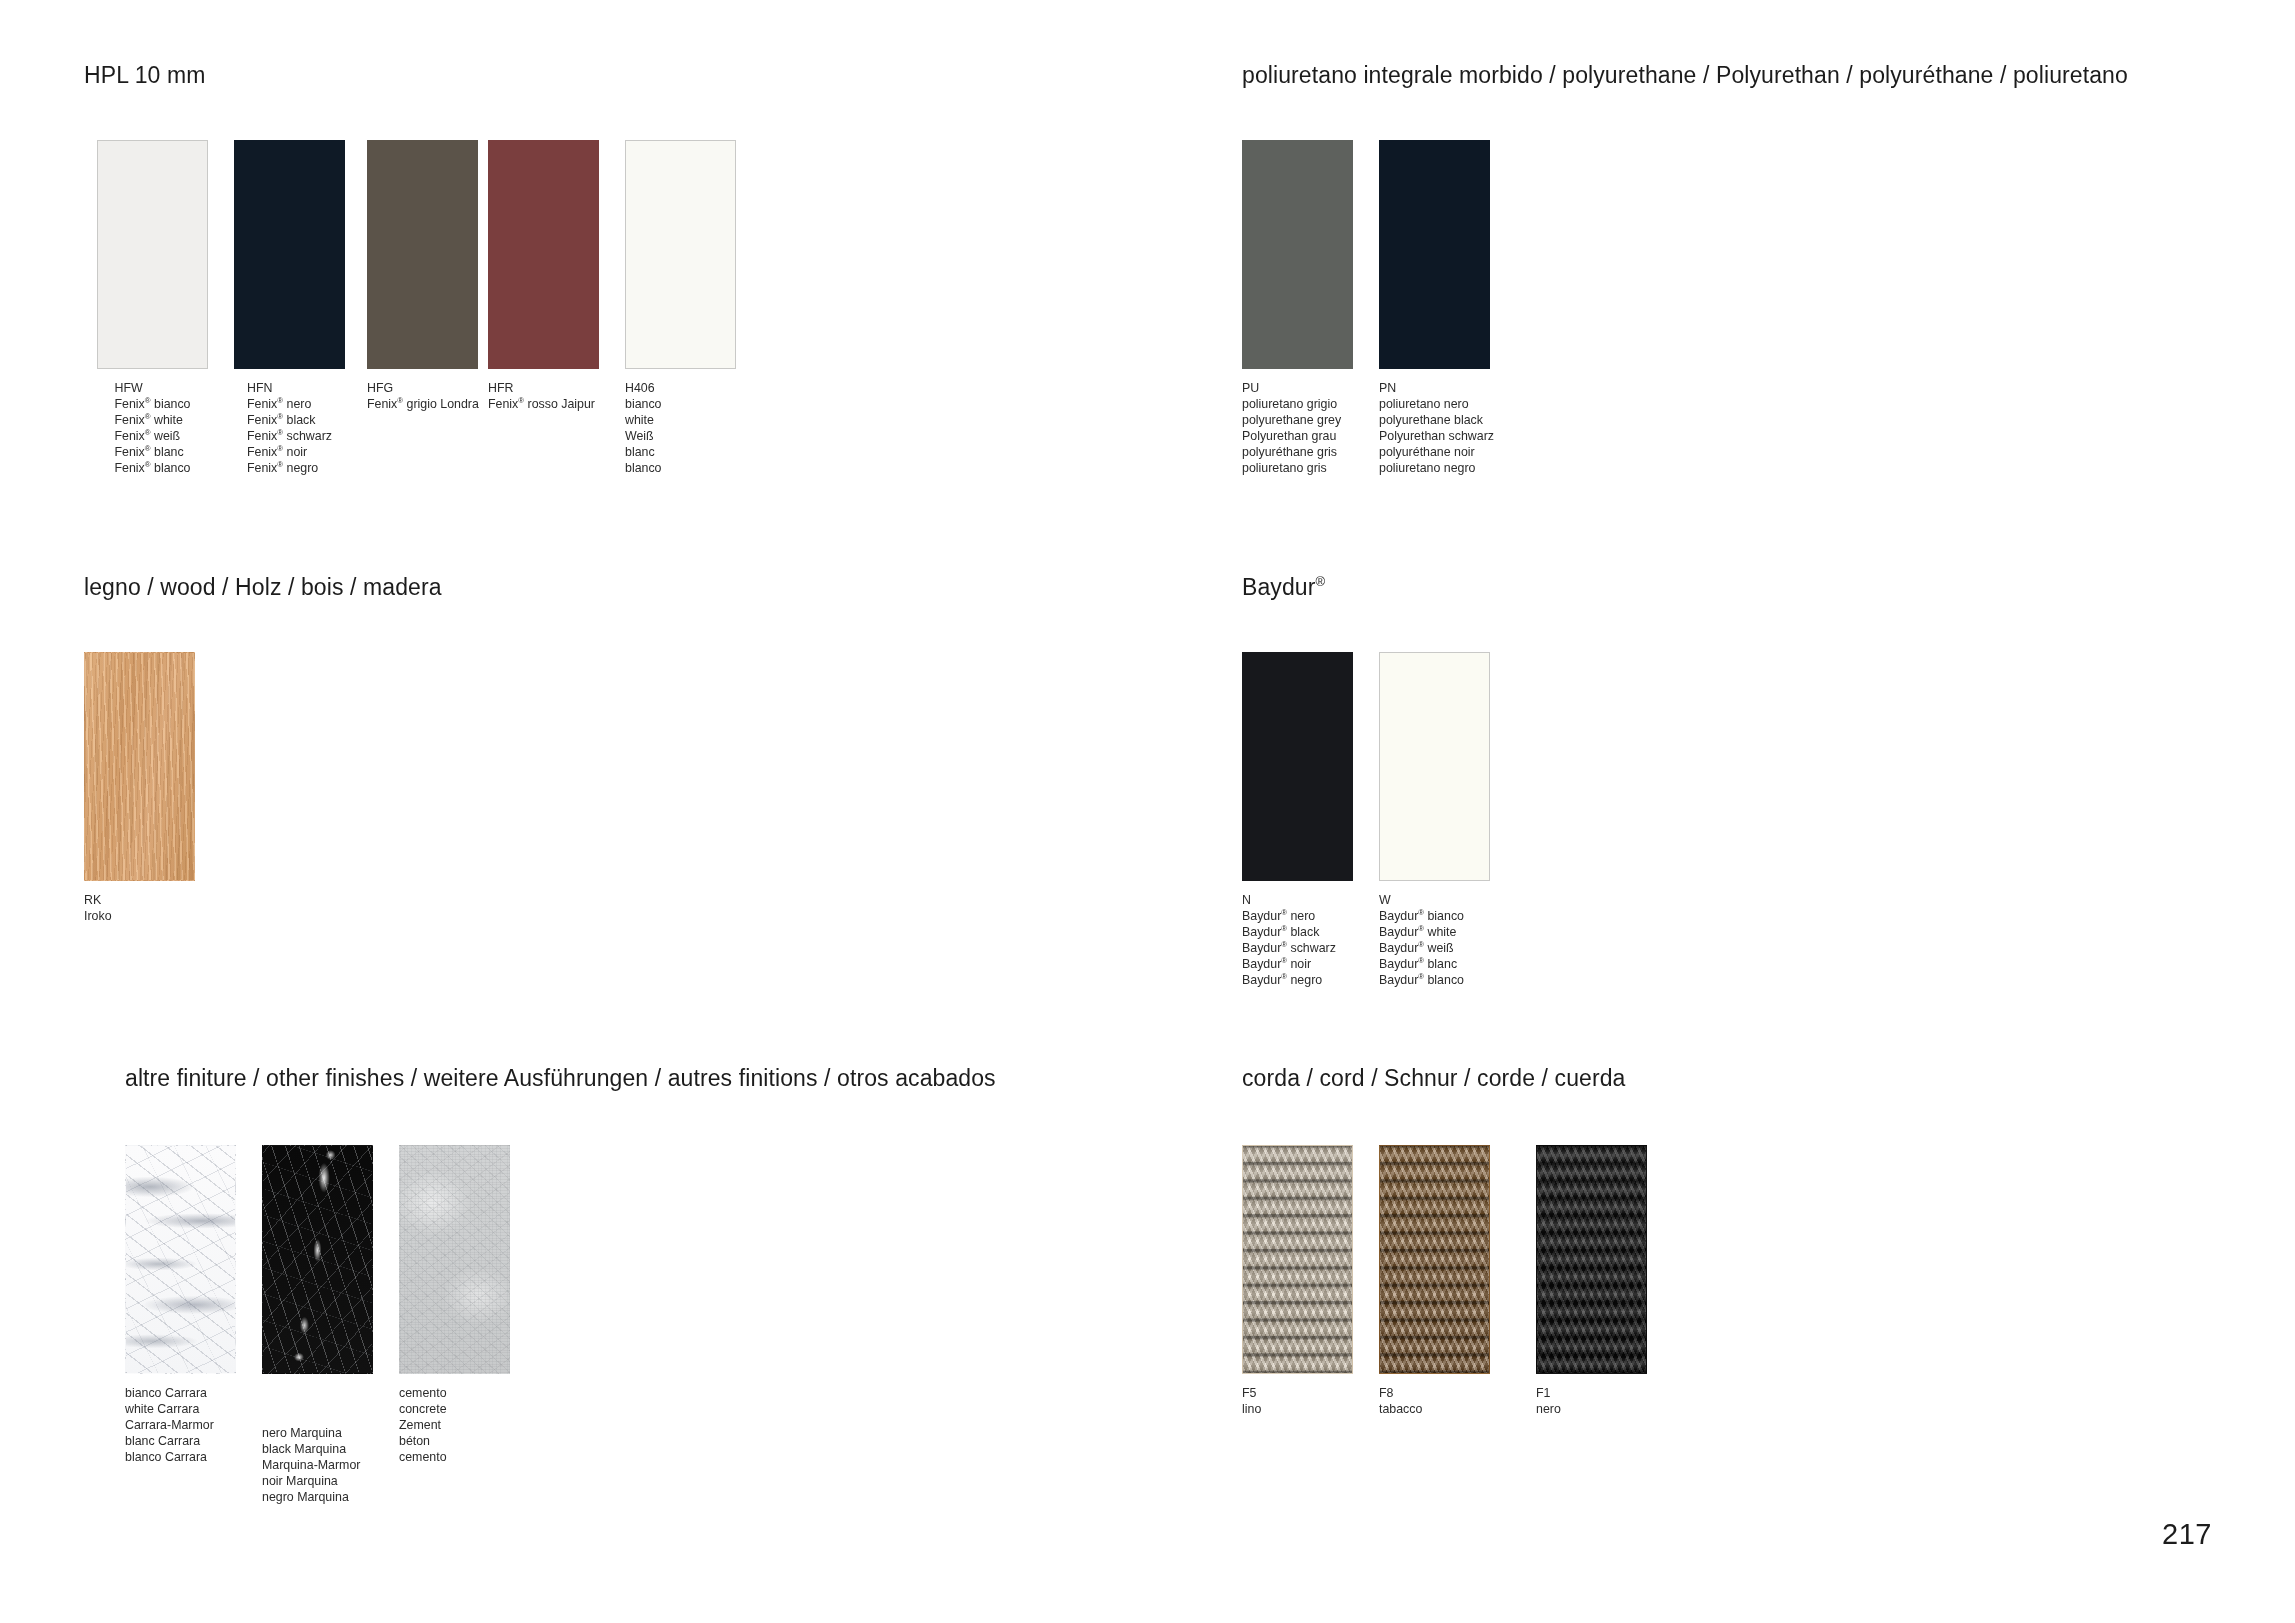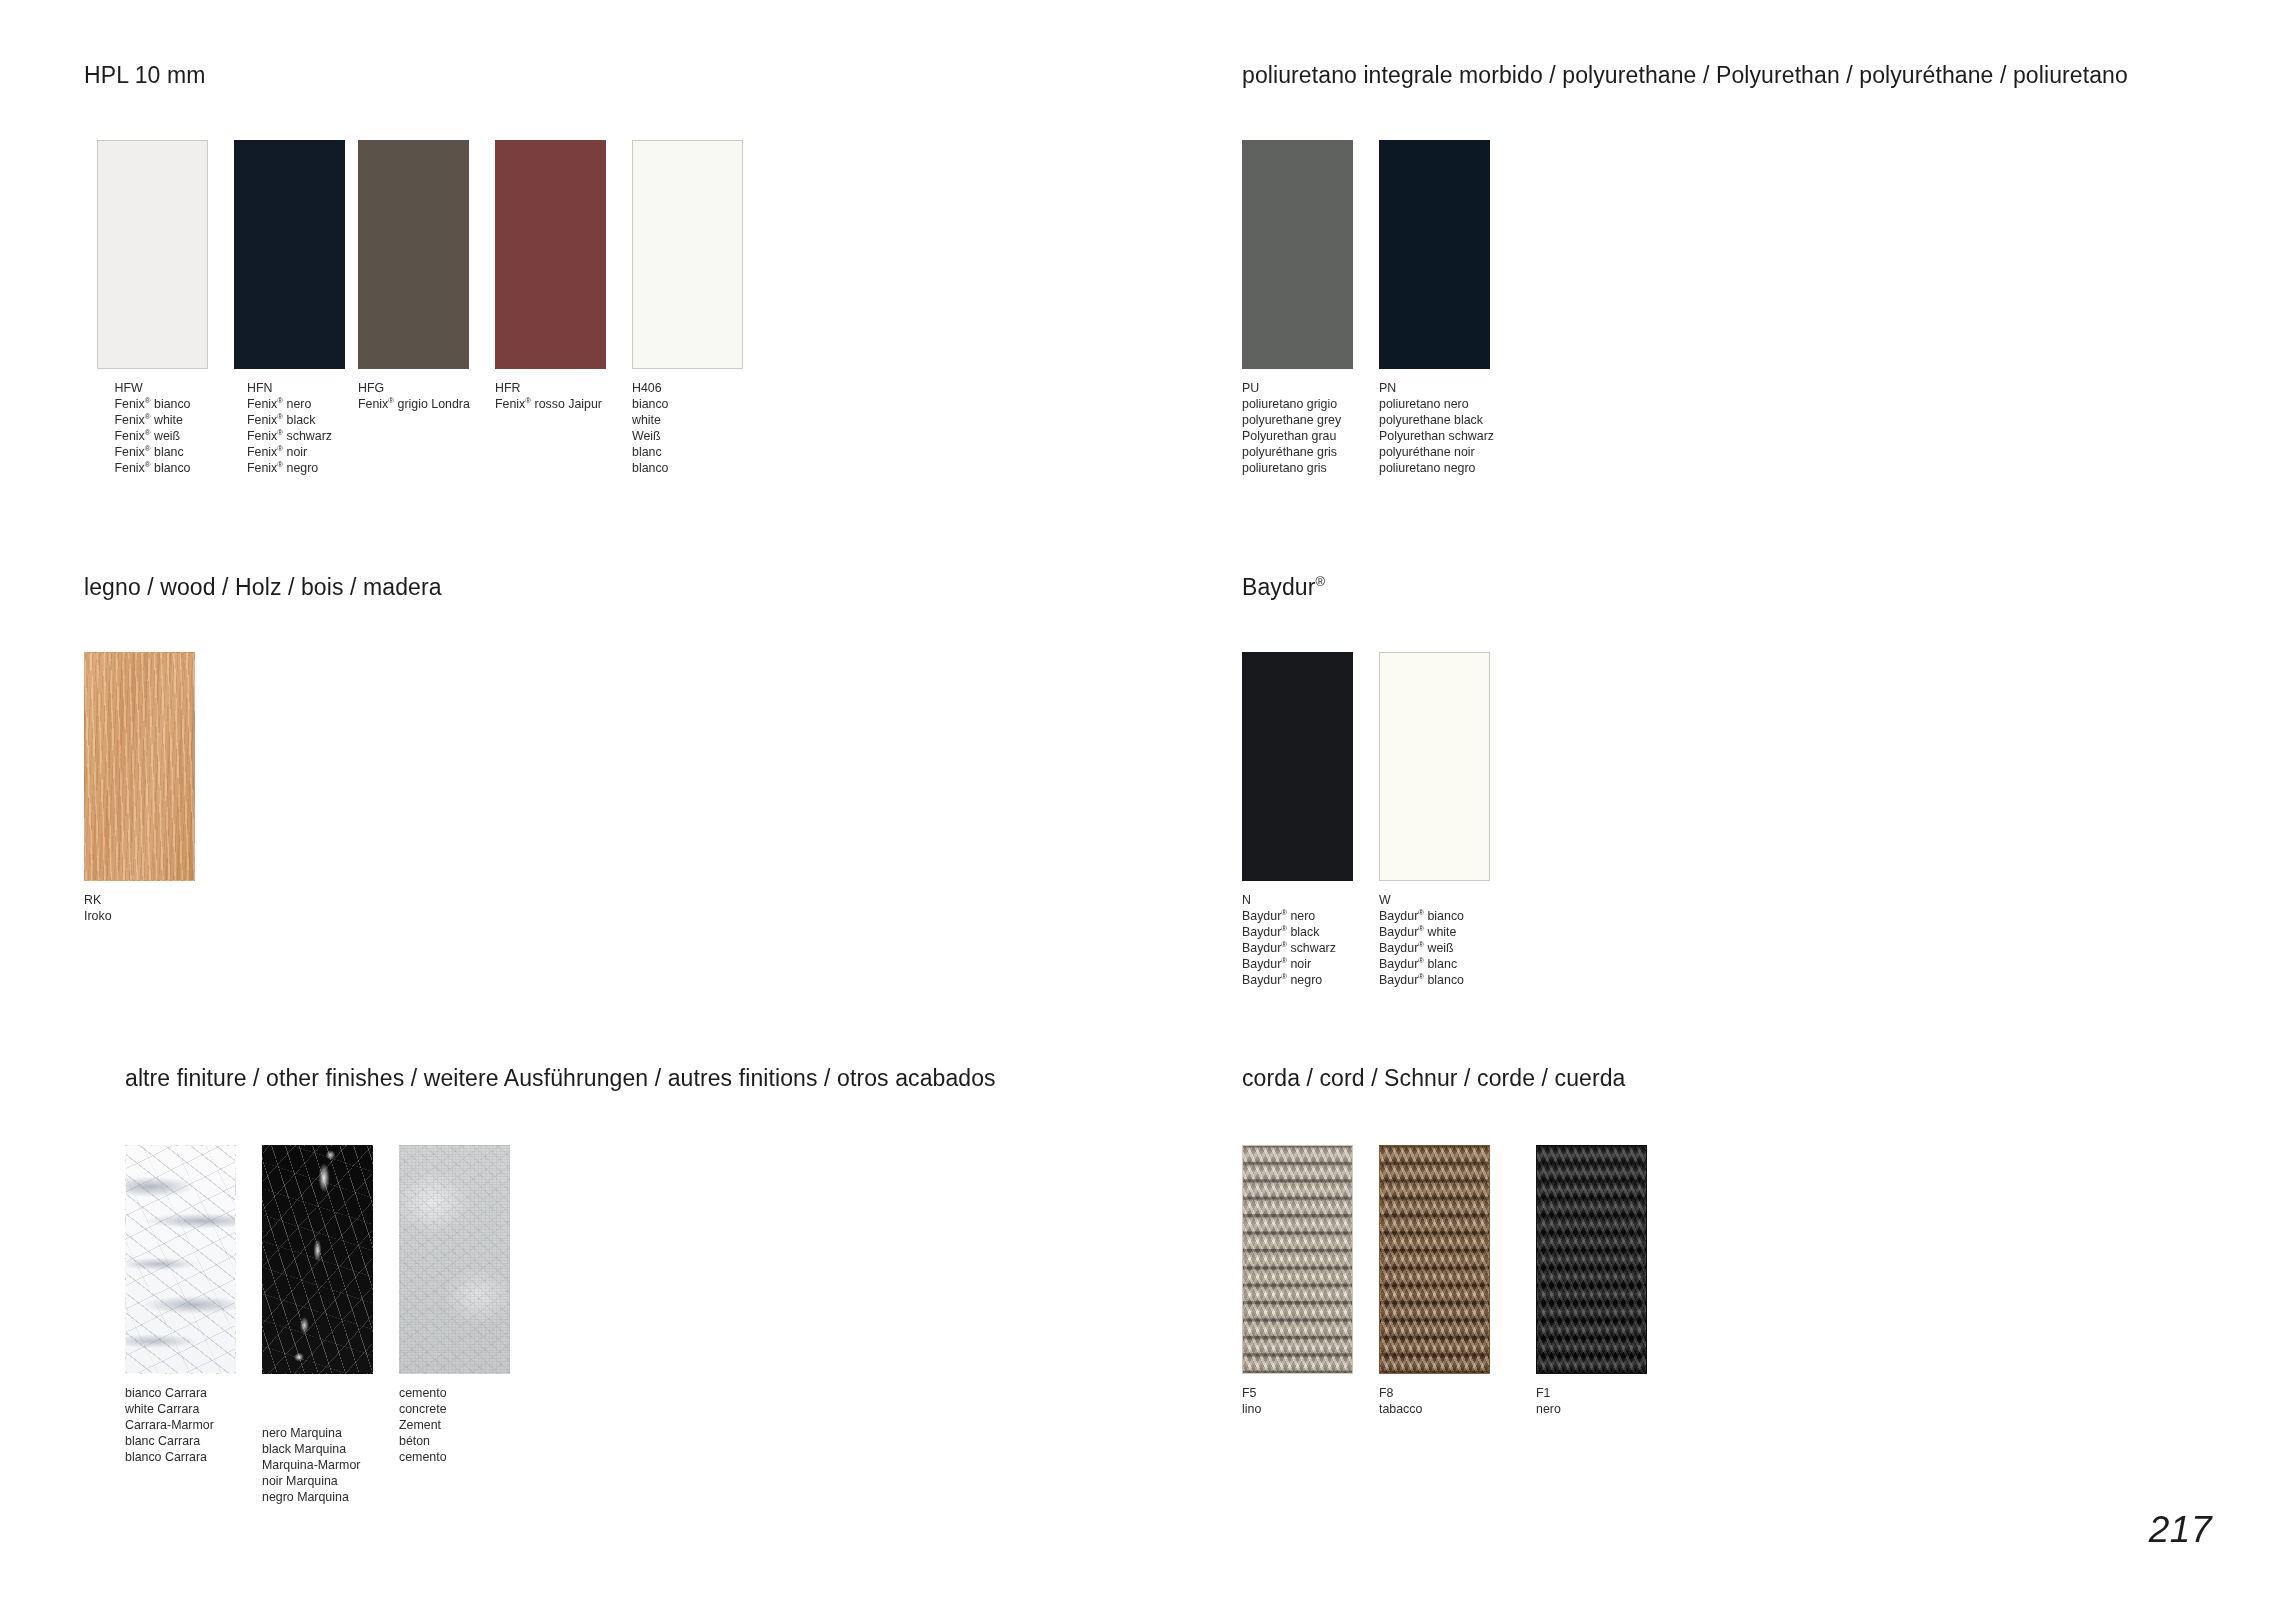--- a/index.html
+++ b/index.html
@@ -148,24 +148,23 @@
   }
   .cord-lino     { background:linear-gradient(#d8cbb6,#cfc0a8); }
   .cord-tabacco  { background:linear-gradient(#8e6434,#7a5228); }
   .cord-nero     { background:linear-gradient(#131313,#0a0a0a); }
   .cord-nero::before { opacity:0.55; }
 
   
   .page-number {
     position:absolute;
     right:84px; bottom:73px;
-    font-size:37px;
+    font-size:29px;
     color:#1c1c1c;
     letter-spacing:0.5px;
-    font-style:italic;
   }
 </style>
 </head>
 <body>
 
 <div class="page">
 
   <div class="col-left" style="top:62px;">
     <div class="section-title">HPL 10 mm</div>
     <div class="swatch-row" style="margin-top:51px;">
@@ -187,21 +186,21 @@
         <div class="labels">
           <div class="code">HFN</div>
           <div>Fenix<sup>®</sup> nero</div>
           <div>Fenix<sup>®</sup> black</div>
           <div>Fenix<sup>®</sup> schwarz</div>
           <div>Fenix<sup>®</sup> noir</div>
           <div>Fenix<sup>®</sup> negro</div>
         </div>
       </div>
 
-      <div class="swatch-cell" style="width:137px;">
+      <div class="swatch-cell" style="width:121px;margin-left:9px;">
         <div class="swatch noborder" style="background:#5b5349;"></div>
         <div class="labels">
           <div class="code">HFG</div>
           <div>Fenix<sup>®</sup> grigio Londra</div>
         </div>
       </div>
 
       <div class="swatch-cell" style="width:137px;">
         <div class="swatch noborder" style="background:#7a3e3e;"></div>
         <div class="labels">

